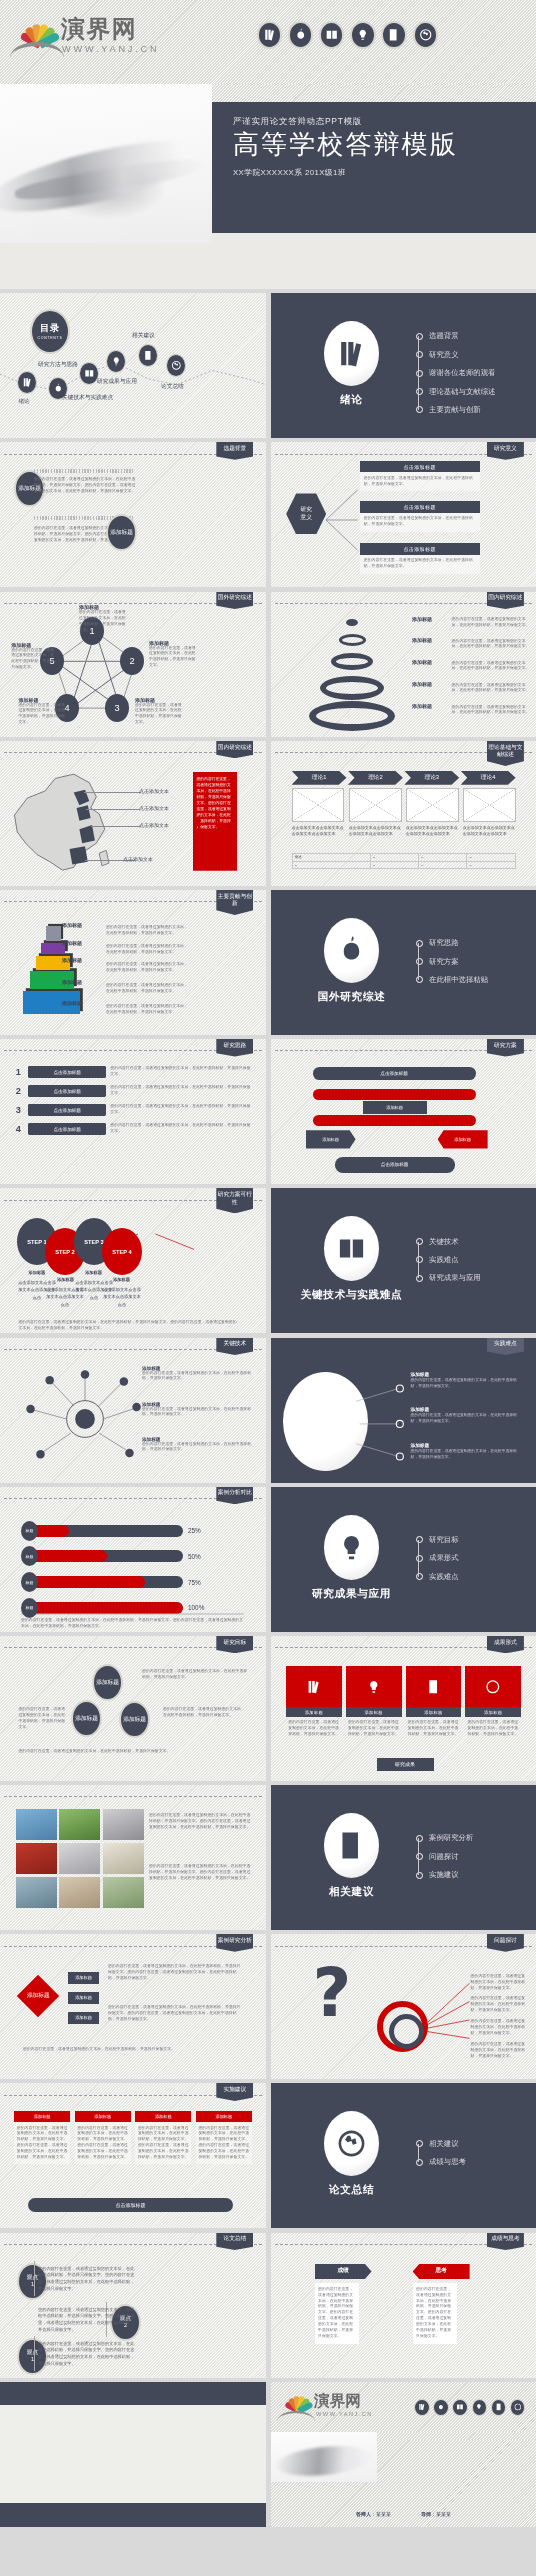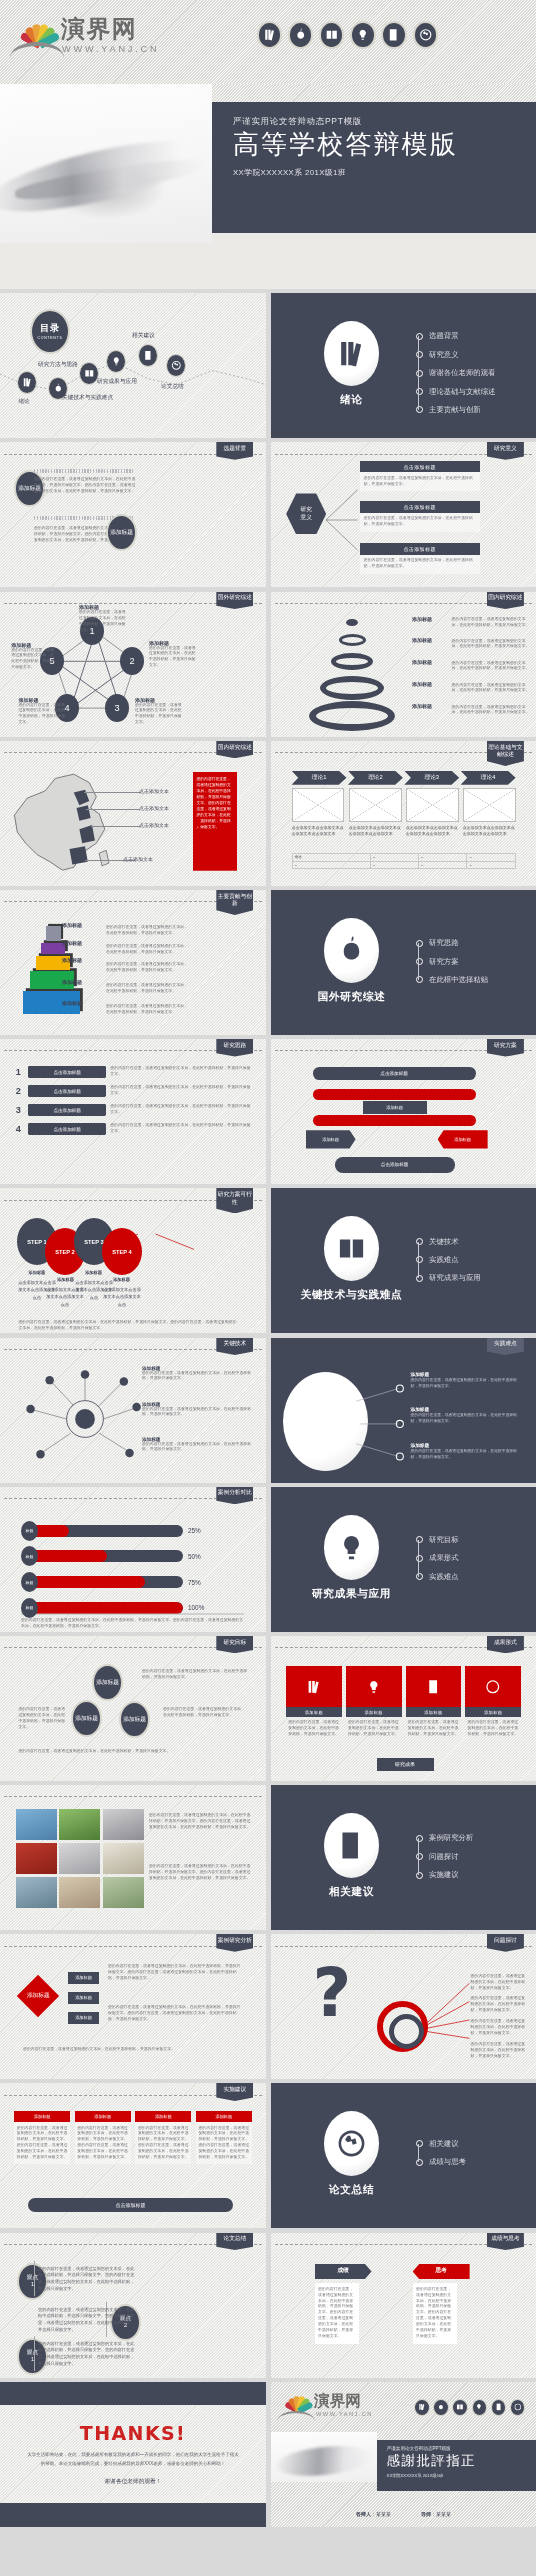--- a/index.html
+++ b/index.html
@@ -921,25 +921,20 @@
           <div class="ph">您的内容打在这里，或者通过复制您的文本后，在此框中选择粘贴，并选择只保留文字。您的内容打在这里，或者通过复制您的文本后，在此框中选择粘贴，并选择只保留文字。</div>
         </div>
       <div style="position:absolute;left:142px;top:50px;width:44px;background:#fff;padding:4.2px 3.5px">
           <div class="ph">您的内容打在这里，或者通过复制您的文本后，在此框中选择粘贴，并选择只保留文字。您的内容打在这里，或者通过复制您的文本后，在此框中选择粘贴，并选择只保留文字。</div>
         </div>
     </div>
 
     <div class="slide" style="background:#eeeeea">
       <div class="dark" style="position:absolute;left:0;top:0;width:100%;height:23.4px"></div>
       <div class="dark" style="position:absolute;left:0;bottom:0;width:100%;height:23.4px"></div>
-      <div class="tex-light" style="position:absolute;left:0;top:23.4px;width:100%;height:98px;display:flex;flex-direction:column;align-items:center;justify-content:center;padding:0 27px">
-        <div class="thanks-ttl">THANKS!</div>
-        <div style="font-size:4.5px;color:#5d5d66;line-height:2.1;text-align:center;margin-top:5.7px">大学生活即将结束，在此，我要感谢所有教导我的老师和一齐成长的同学，他们在我的大学生涯给予了很大的帮助。本论文能够顺利完成，要特别感谢我的导师XXX老师，感谢各位老师的关心和帮助！</div>
-        <div style="font-size:5.7px;color:#3e4355;margin-top:10px">谢谢各位老师的观看！</div>
-      </div>
     </div>
 
     <div class="slide tex-head">
       <div style="position:absolute;left:8.5px;top:8.5px;width:113px;height:40px">
         <div class="logo-fan" style="left:0;top:0;width:33px;height:21px">
           <i style="transform:rotate(-62deg);background:#c92f3c;width:5.7px;height:15px"></i>
           <i style="transform:rotate(-37deg);background:#e0762c;width:5.7px;height:15px"></i>
           <i style="transform:rotate(-12deg);background:#e8a33d;width:5.7px;height:15px"></i>
           <i style="transform:rotate(13deg);background:#f0c330;width:5.7px;height:15px"></i>
           <i style="transform:rotate(38deg);background:#7fbf4d;width:5.7px;height:15px"></i>
@@ -976,25 +971,20 @@
             </svg>
           </div>
         <div class="ibtn" style="width:15.6px;height:17px;border-width:1.4px">
             <svg viewBox="0 0 24 24" style="width:7.8px;height:7.8px">
               <path d="M12 2a10 10 0 100 20 10 10 0 000-20zm0 2c4.4 0 8 3.6 8 8s-3.6 8-8 8-8-3.6-8-8 3.6-8 8-8z"></path>
             </svg>
           </div>
       </div>
       <div class="last-photo"></div>
       <div class="tex-head" style="position:absolute;left:106px;top:50px;right:0;height:8.5px"></div>
-      <div style="position:absolute;left:106px;top:58px;right:0;height:51px;background:#434859;color:#fff;padding:5.7px 0 0 10px">
-        <div style="font-size:4.6px;color:#e8e8ea">严谨实用论文答辩动态PPT模版</div>
-        <div style="font-size:13.5px;letter-spacing:1.4px;margin-top:1.4px">感謝批評指正</div>
-        <div style="font-size:4.2px;margin-top:3.5px;color:#e3e3e6">XX学院XXXXXX系  201X级1班</div>
-      </div>
       <div style="position:absolute;left:0;bottom:10px;width:100%;display:flex;justify-content:center;gap:30px">
         <div style="font-size:5px;color:#3e4355"><b>答辩人</b>：<span>某某某</span></div>
         <div style="font-size:5px;color:#3e4355"><b>导师</b>：<span>某某某</span></div>
       </div>
     </div>
 
   </div>
 </div>
 
 

